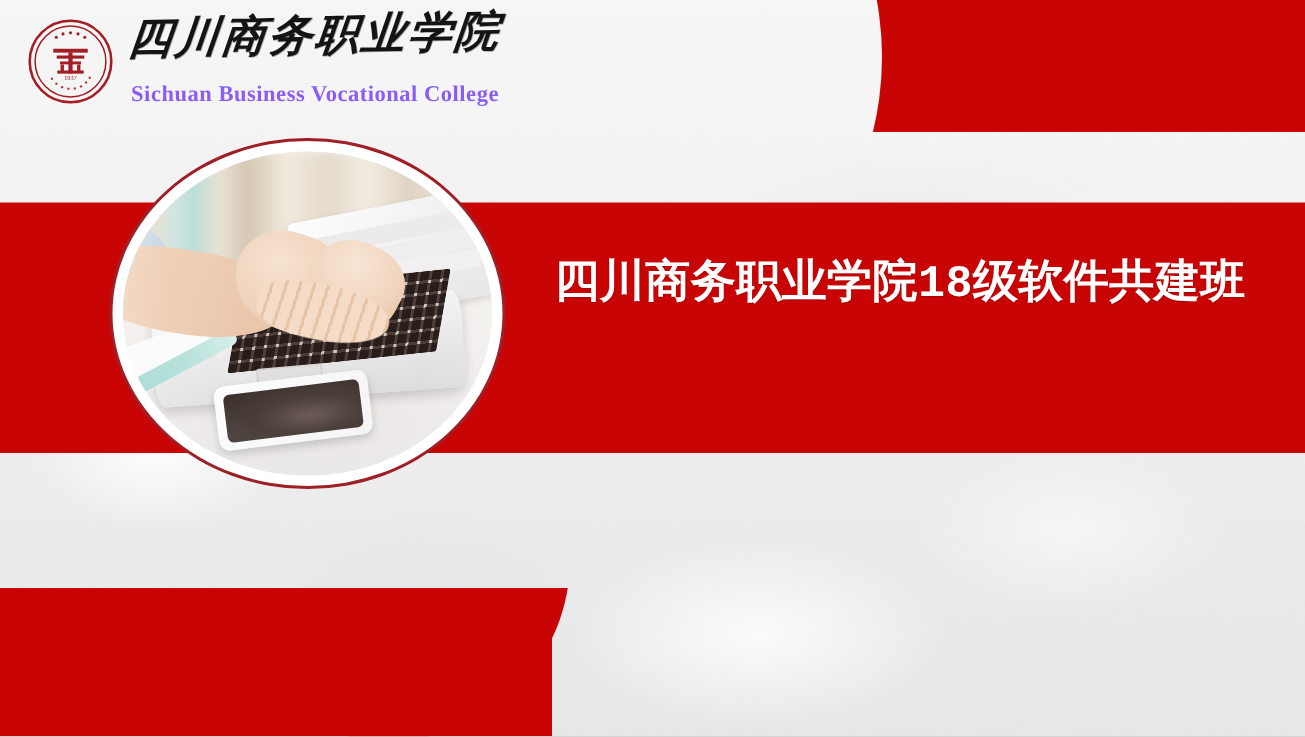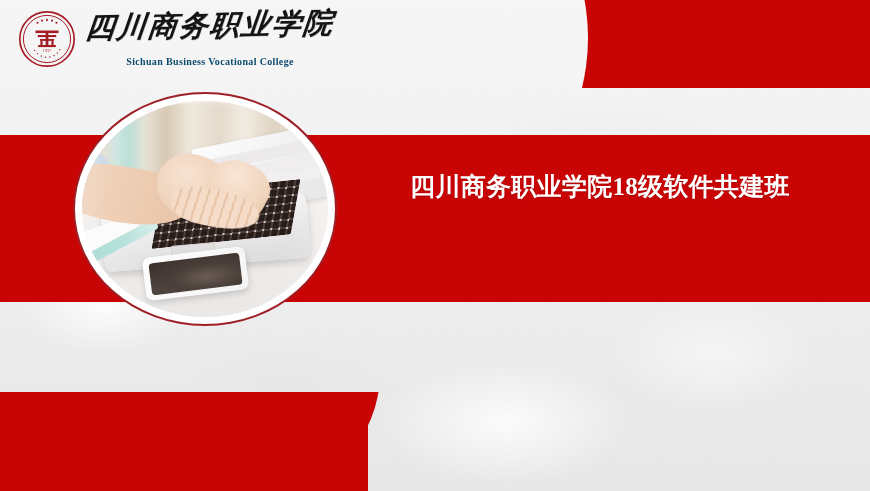--- a/index.html
+++ b/index.html
@@ -282,41 +282,41 @@
     letter-spacing: 2px;
     color: #141414;
     font-style: italic;
     font-weight: 700;
     transform: skewX(-7deg) rotate(-1.2deg);
     white-space: nowrap;
     text-shadow: .5px .5px 0 rgba(0,0,0,.35);
   }
   .logo-en {
     font-family: "Liberation Serif", serif;
-    font-size: 10px;
+    font-size: 15px;
     line-height: 1;
     letter-spacing: .35px;
-    color: #0c4a6e;
+    color: #8b5cf6;
     font-weight: 700;
     white-space: nowrap;
     margin-top: 16px;
   }
 
   
   .title-block {
     position: absolute;
     left: 336px; top: 170px;
     width: 528px;
     text-align: center;
     color: #ffffff;
   }
   .title-line {
-    font-family: Liberation Serif, serif;
+    font-family: Liberation Mono, monospace;
     font-weight: 700;
-    font-size: 25px;
+    font-size: 30px;
     line-height: 1.38;
     letter-spacing: .3px;
     white-space: nowrap;
     text-shadow: 0 1px 1px rgba(0,0,0,.18);
   }
   .title-line.l2 { letter-spacing: .5px; }
 </style>
 </head>
 <body>
 

